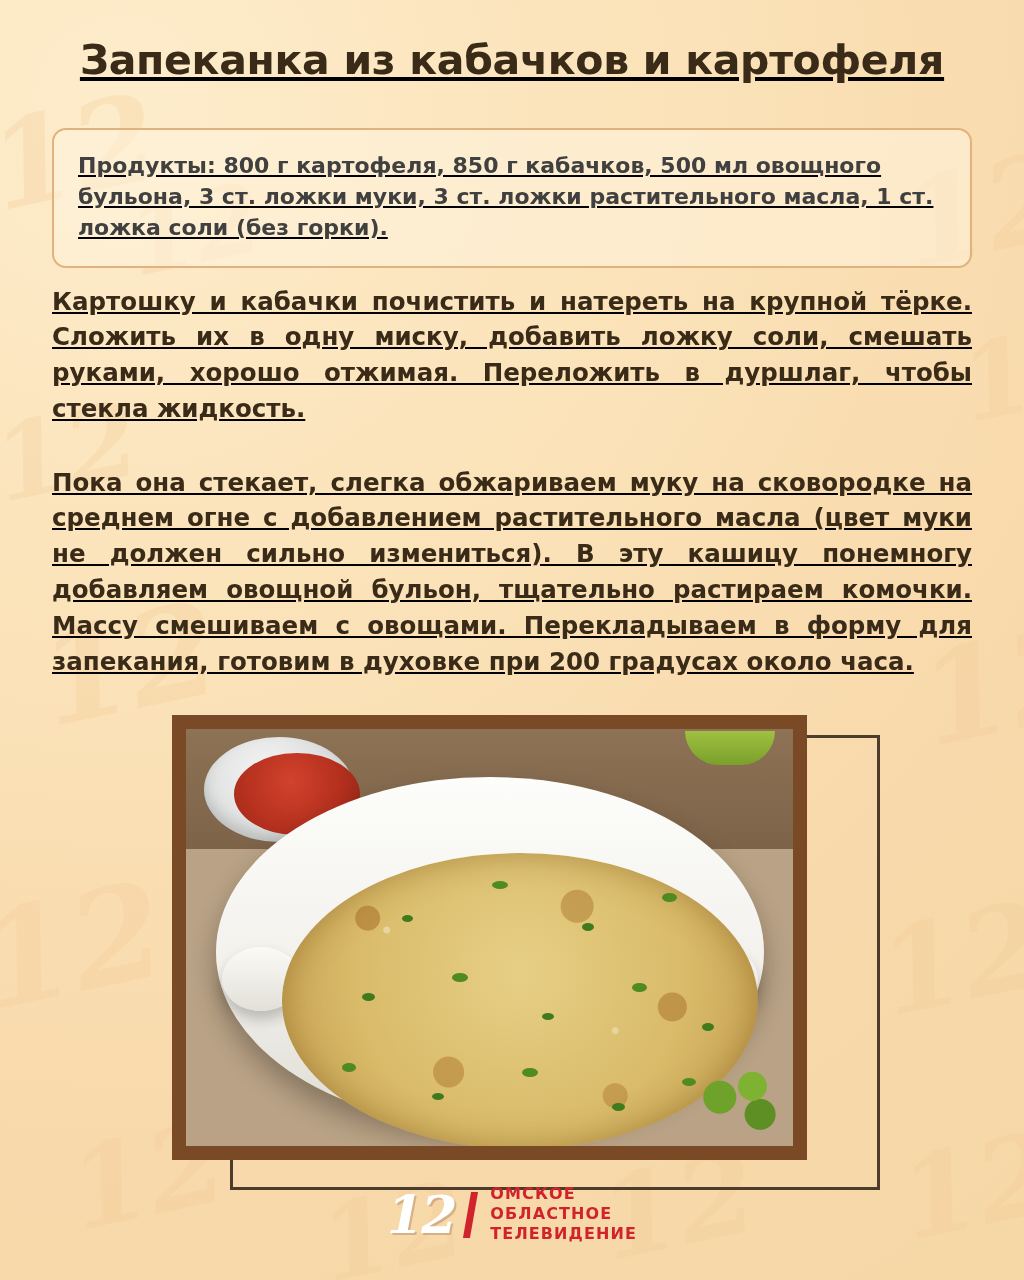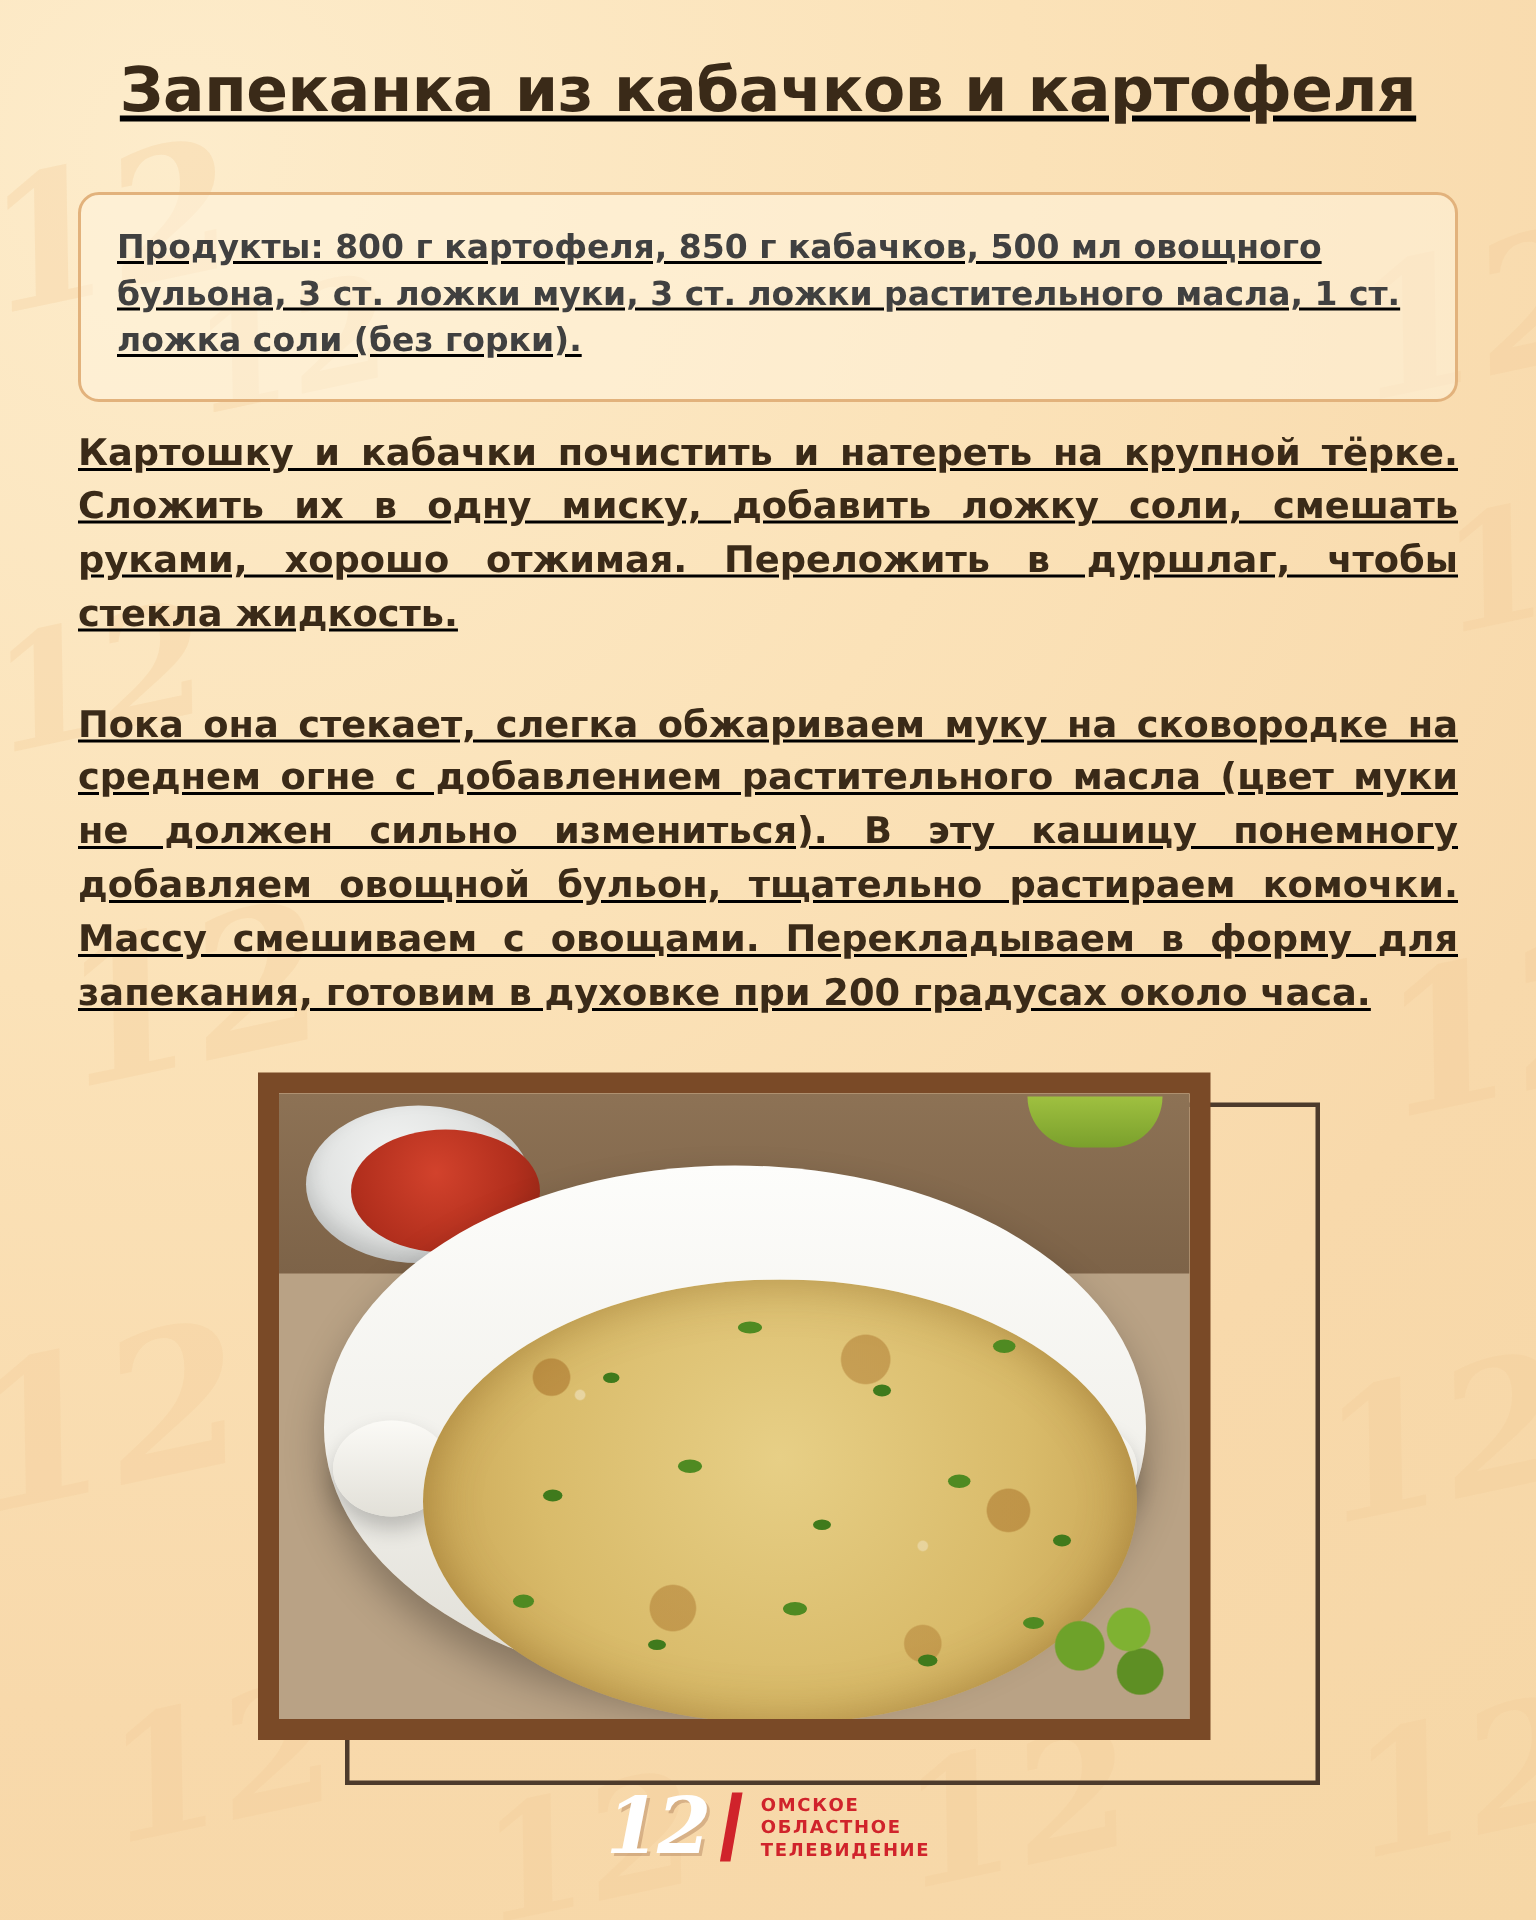--- a/index.html
+++ b/index.html
@@ -225,21 +225,21 @@
     margin-left: 2px;
     margin-right: 6px;
   }
   .logo-text {
     display: flex;
     flex-direction: column;
     justify-content: center;
     gap: 1px;
   }
   .logo-text span {
-    font-size: 12px;
+    font-size: 16px;
     letter-spacing: 1.1px;
     color: #d0232b;
     font-weight: 700;
     line-height: 1.18;
   }
 </style>
 </head>
 <body>
 
 <div class="bg"></div>

